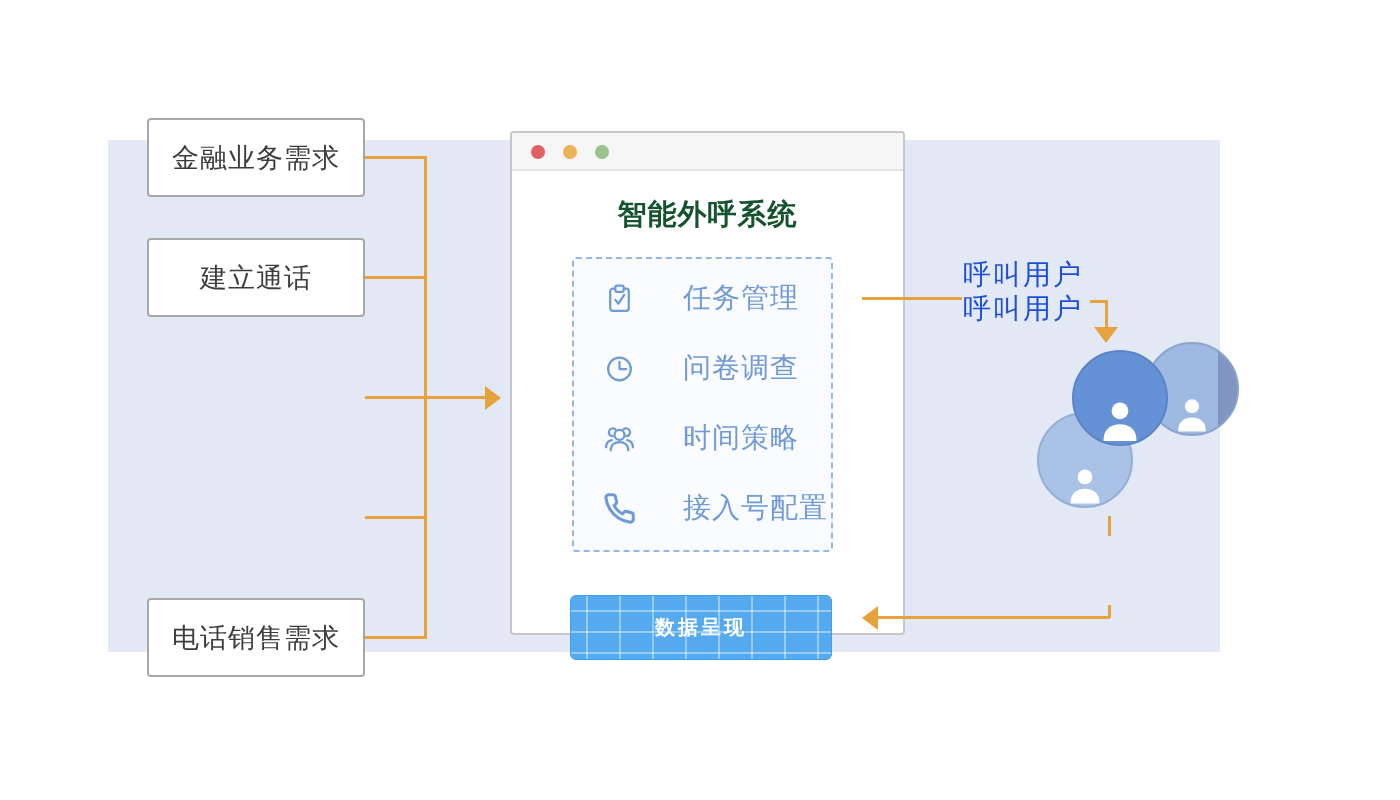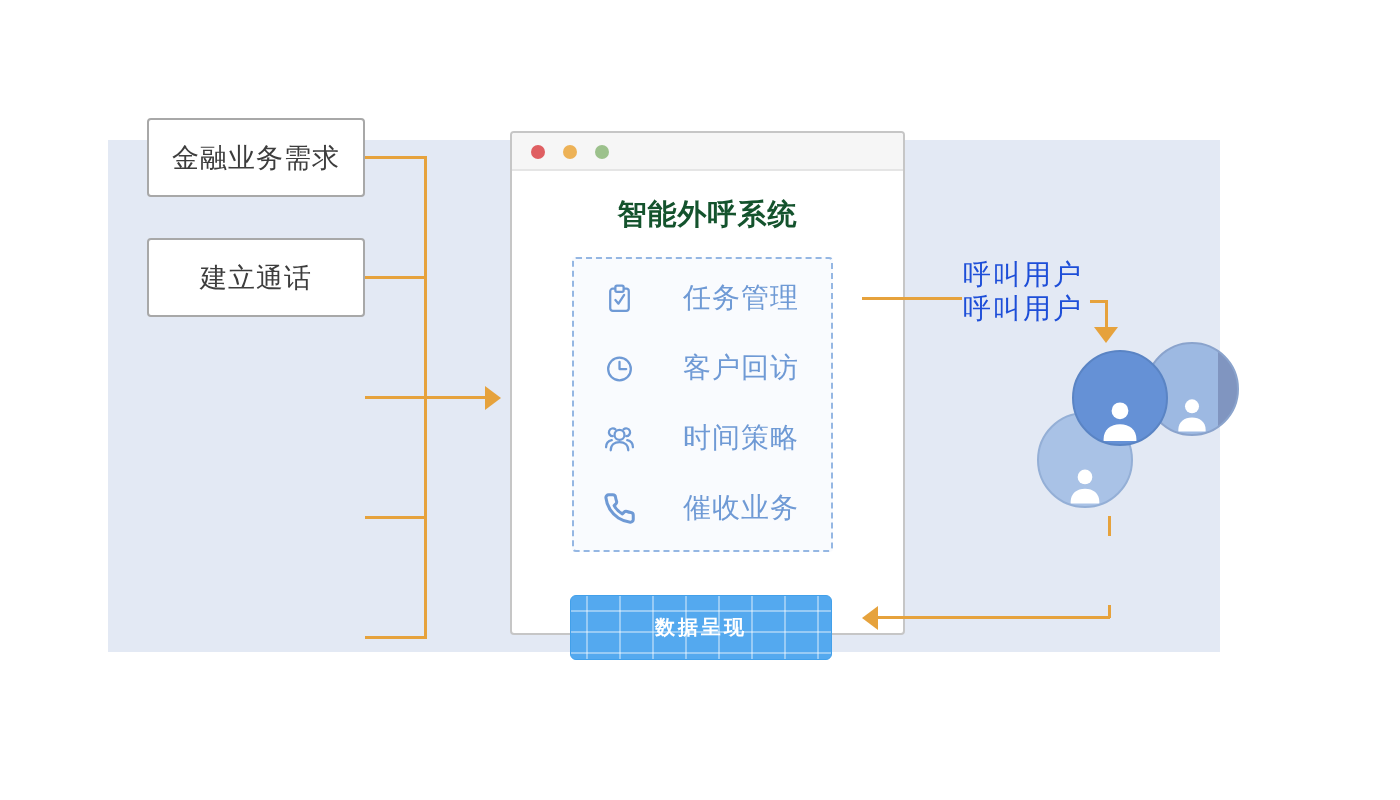--- a/index.html
+++ b/index.html
@@ -92,20 +92,21 @@
 </style>
 </head>
 <body>
 
 <div id="canvas">
 
   <div id="band"></div>
 
   <div class="need-box" id="nb1">金融业务需求</div>
   <div class="need-box" id="nb2">建立通话</div>
+  <div class="need-box" id="nb5">电话销售需求</div>
 
   <div class="oline" id="stub1"></div>
   <div class="oline" id="stub2"></div>
   <div class="oline" id="arrow3"></div>
   <div class="oline" id="stub4"></div>
   <div class="oline" id="stub5"></div>
   <div class="oline" id="vline"></div>
   <div class="tri" id="ah-center"></div>
 
   <div id="window">
@@ -127,42 +128,42 @@
         </span>
         <span class="ml">任务管理</span>
       </div>
       <div class="menu-row" id="mr2">
         <span class="mi">
           <svg viewBox="0 0 32 32">
             <circle cx="16" cy="16.5" r="11"></circle>
             <polyline points="16,9.5 16,16.5 22.5,16.5"></polyline>
           </svg>
         </span>
-        <span class="ml">客户回访</span>
+        <span class="ml">问卷调查</span>
       </div>
       <div class="menu-row" id="mr3">
         <span class="mi">
           <svg viewBox="0 0 32 32">
             <path d="M9.5 13.8 a3.8 3.8 0 1 1 2.6 -6.6"></path>
             <path d="M3 24.5 c0-4 2.2-6.3 5.5-6.9"></path>
             <path d="M22.5 13.8 a3.8 3.8 0 1 0 -2.6 -6.6"></path>
             <path d="M29 24.5 c0-4-2.2-6.3-5.5-6.9"></path>
             <circle cx="16" cy="12.5" r="4.8"></circle>
             <path d="M7.5 27.5 c0-5.2 3.8-8 8.5-8 s8.5 2.8 8.5 8"></path>
           </svg>
         </span>
         <span class="ml">时间策略</span>
       </div>
       <div class="menu-row" id="mr4">
         <span class="mi">
           <svg viewBox="0 0 24 24">
             <path d="M22 16.92v3a2 2 0 0 1-2.18 2 19.79 19.79 0 0 1-8.63-3.07 19.5 19.5 0 0 1-6-6 19.79 19.79 0 0 1-3.07-8.67A2 2 0 0 1 4.11 2h3a2 2 0 0 1 2 1.72 12.84 12.84 0 0 0 .7 2.81 2 2 0 0 1-.45 2.11L8.09 9.91a16 16 0 0 0 6 6l1.27-1.27a2 2 0 0 1 2.11-.45 12.84 12.84 0 0 0 2.81.7A2 2 0 0 1 22 16.92z"></path>
           </svg>
         </span>
-        <span class="ml">催收业务</span>
+        <span class="ml">接入号配置</span>
       </div>
     </div>
   </div>
 
   <div id="data-btn">数据呈现</div>
 
   <div class="oline" id="topline"></div>
   <div class="anno" id="anno-call">
     <div>呼叫用户</div>
     <div>呼叫用户</div>

